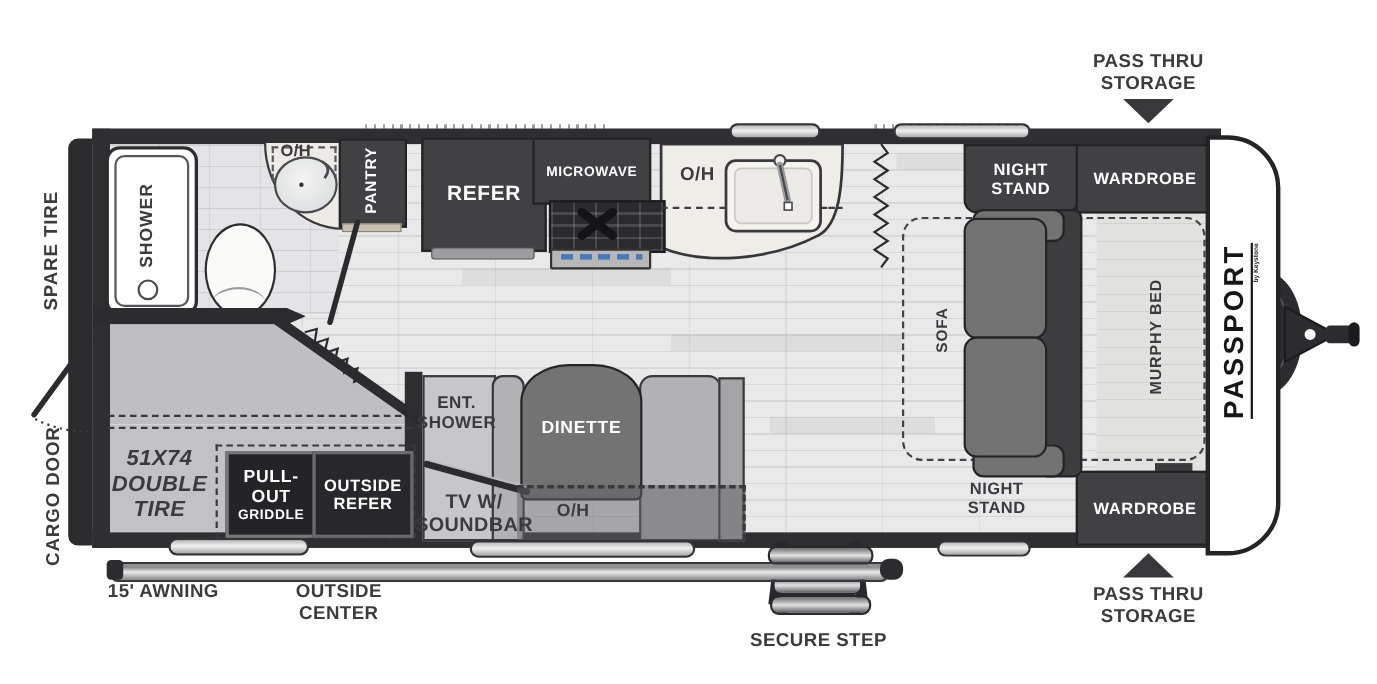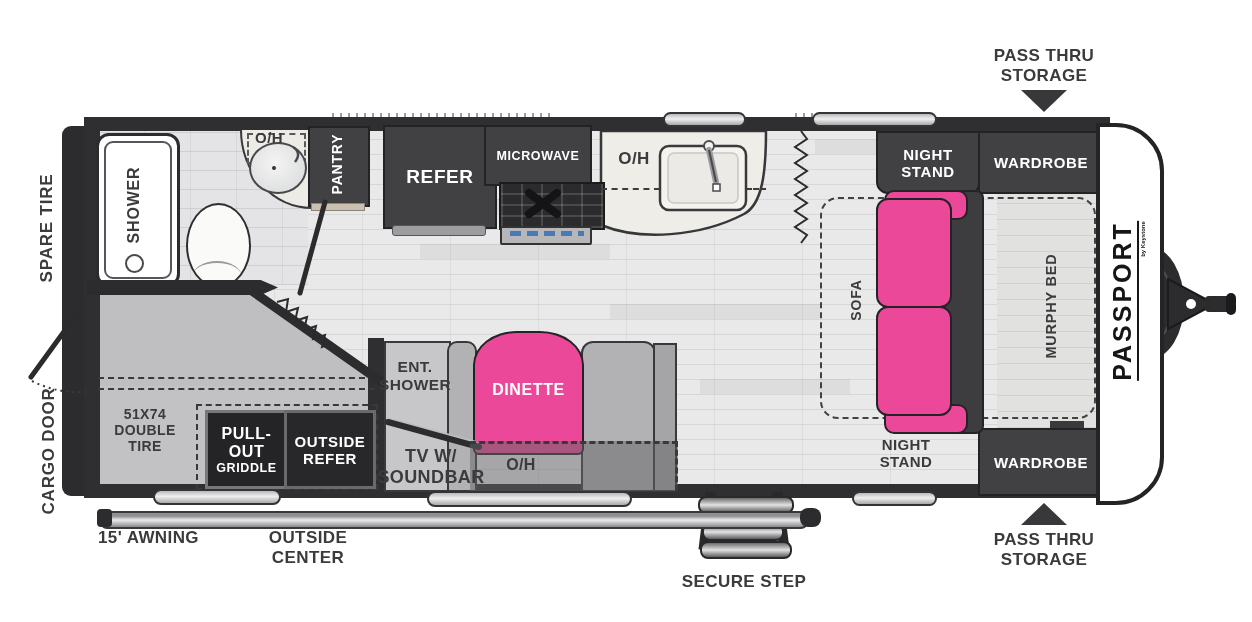--- a/index.html
+++ b/index.html
@@ -24,21 +24,21 @@
   .bunkzone{position:absolute;background:#bfbfc1;z-index:2;}
   .pill{position:absolute;background:linear-gradient(180deg,#b9b9bb,#efefef 45%,#a9a9ab);
         border:2px solid #343436;border-radius:8px;z-index:12;}
   .ticks{position:absolute;height:8px;z-index:3;opacity:.75;
         background:repeating-linear-gradient(90deg,#7b7b7d 0 2px,transparent 2px 8px);}
   .tri-down{width:0;height:0;border-left:23px solid transparent;border-right:23px solid transparent;
         border-top:22px solid #38383a;position:absolute;z-index:20;}
   .tri-up{width:0;height:0;border-left:23px solid transparent;border-right:23px solid transparent;
         border-bottom:22px solid #38383a;position:absolute;z-index:20;}
   .bench{position:absolute;background:#b2b2b4;border:2px solid #39393b;z-index:5;}
-  .sofa-part{position:absolute;background:#ec4899;border:2px solid #242426;z-index:7;}
+  .sofa-part{position:absolute;background:#737373;border:2px solid #242426;z-index:7;}
   svg.ov{position:absolute;left:0;top:0;z-index:9;pointer-events:none;}
   svg.base{position:absolute;left:0;top:0;z-index:3;pointer-events:none;}
 </style>
 </head>
 <body>
 
 <div id="plan">
 
   <div class="abs" style="left:62px;top:126px;width:22px;height:370px;background:#2c2c2e;border-radius:9px 0 0 9px;z-index:4;"></div>
   <div class="abs" style="left:84px;top:117px;width:1026px;height:381px;background:#2f2f31;z-index:1;"></div>
@@ -96,21 +96,21 @@
     <line x1="709" y1="150" x2="716" y2="182" stroke="#4a4a4c" stroke-width="2"></line>
     <rect x="713" y="184" width="7" height="7" fill="#fff" stroke="#4a4a4c" stroke-width="1.5"></rect>
   </svg>
   <div class="abs" style="left:601px;top:188px;width:59px;border-top:2.5px dashed #3c3c3e;z-index:6;"></div>
   <div class="abs" style="left:746px;top:188px;width:20px;border-top:2.5px dashed #3c3c3e;z-index:6;"></div>
   <div class="lbl" style="left:608px;top:149px;width:52px;font-size:17px;">O/H</div>
 
   <div class="bunkzone" style="left:98px;top:293px;width:282px;height:93px;clip-path:polygon(0 0,54.5% 0,100% 95%,100% 100%,0 100%);"></div>
   <div class="bunkzone" style="left:98px;top:386px;width:280px;height:100px;background:#c2c2c4;"></div>
   <div class="abs" style="left:98px;top:377px;width:277px;height:9px;border-top:2.5px dashed #39393b;border-bottom:2.5px dashed #39393b;z-index:6;"></div>
-  <div class="lbl" style="left:100px;top:406px;width:90px;font-size:14px;z-index:12;">
+  <div class="lbl" style="left:100px;top:406px;width:90px;font-size:20px;z-index:12;font-style:italic;">
     <div>51X74</div>
     <div>DOUBLE</div>
     <div>TIRE</div>
   </div>
   <div class="abs" style="left:196px;top:404px;width:178px;height:82px;border:2.5px dashed #39393b;z-index:6;"></div>
   <div class="box" style="left:205px;top:410px;width:77px;height:73px;background:#242426;border:3px solid #77777a;z-index:7;">
     <span class="wlbl" style="font-size:16px;">PULL-OUT</span>
     <span class="wlbl" style="font-size:12.5px;">GRIDDLE</span>
   </div>
   <div class="box" style="left:284px;top:410px;width:86px;height:73px;background:#28282a;border:3px solid #6a6a6d;z-index:7;">

